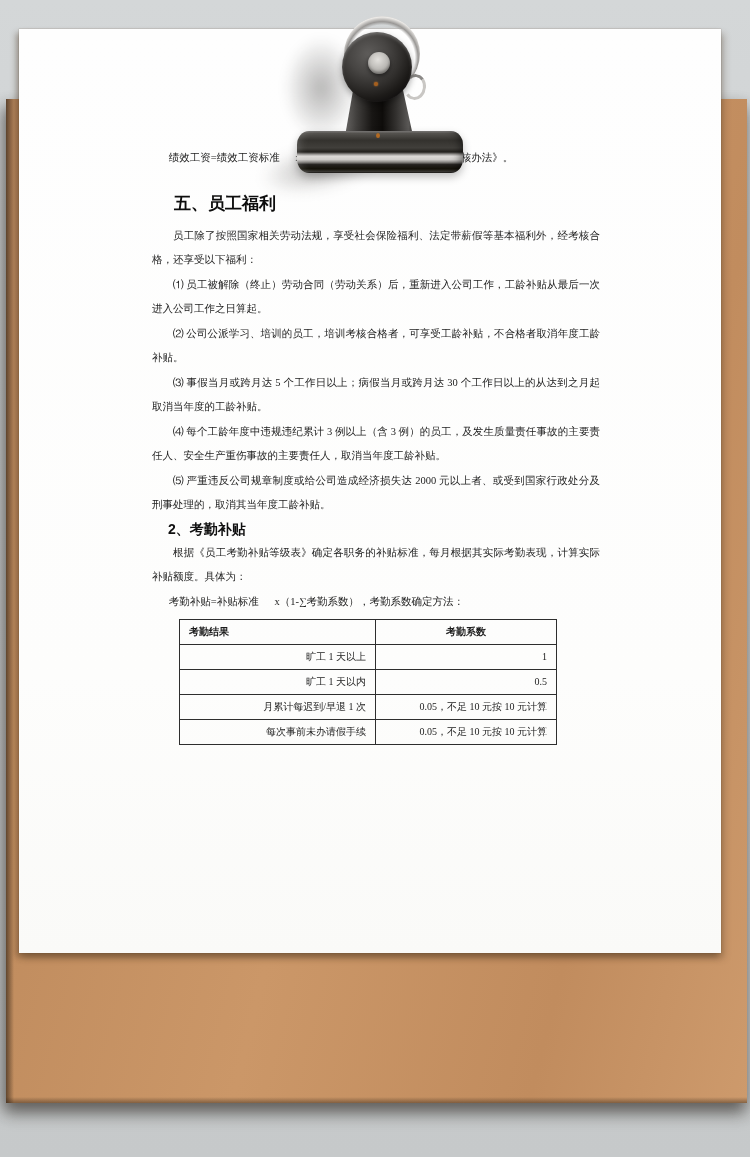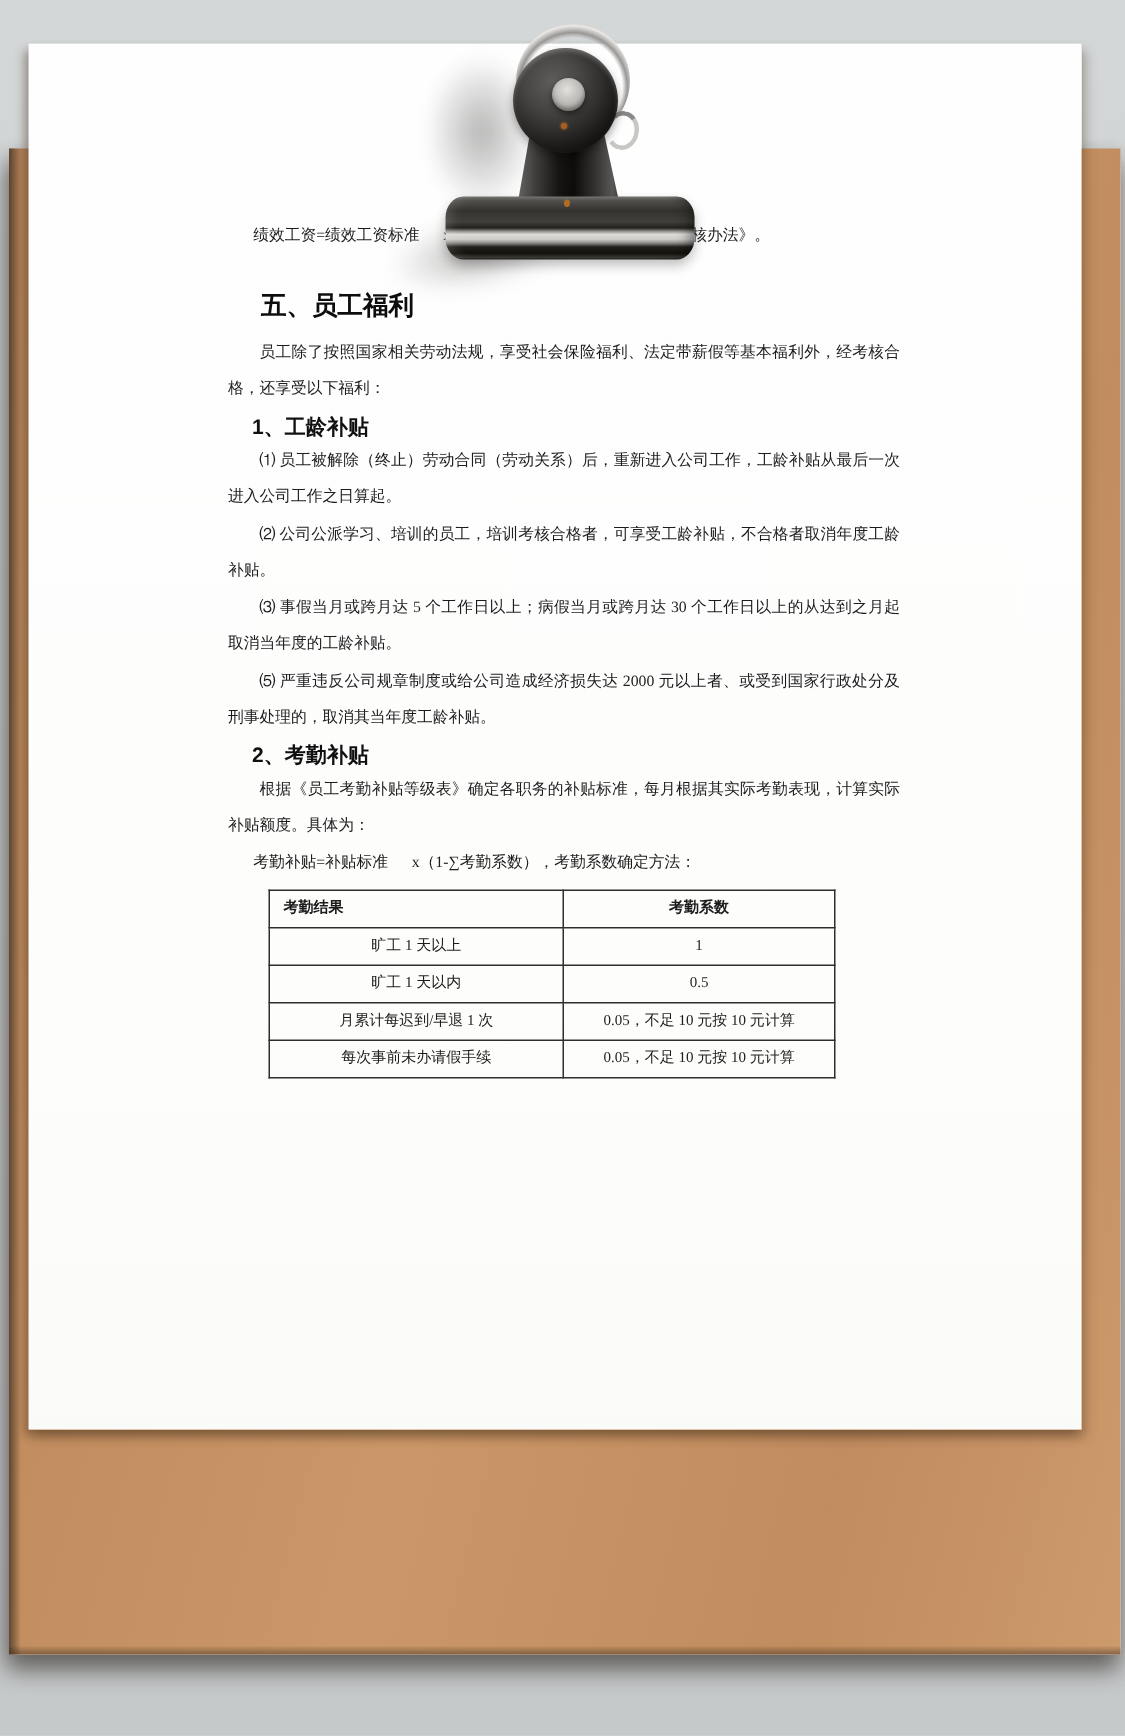--- a/index.html
+++ b/index.html
@@ -27,21 +27,21 @@
   .h-main{font-family:"Liberation Sans","DejaVu Sans",sans-serif;font-weight:bold;
           font-size:17px;line-height:22px;color:#0d0d0d;margin:22px 0 9px 22px;}
   .h-sub{font-family:"Liberation Sans","DejaVu Sans",sans-serif;font-weight:bold;
          font-size:14px;line-height:18px;color:#101010;margin:2px 0 3px 16px;}
   table.att{border-collapse:collapse;table-layout:fixed;width:377px;margin:5px 0 0 27px;}
   table.att th,table.att td{border:1px solid #2e2e2e;height:24px;padding:0 9px;
         font-size:10px;line-height:14px;overflow:hidden;white-space:nowrap;}
   table.att th{font-family:"Liberation Sans","DejaVu Sans",sans-serif;font-weight:bold;}
   th.c1{text-align:left;}
   th.c2{text-align:center;}
-  td{text-align:center;font-weight:normal;}
+  td{text-align:right;font-weight:normal;}
   
   .clip{position:absolute;left:280px;top:16px;width:190px;height:170px;z-index:5;}
   .clip-wall-shadow{position:absolute;left:2px;top:18px;width:78px;height:108px;border-radius:50%;
         background:radial-gradient(ellipse at center,rgba(20,18,16,0.30),rgba(20,18,16,0) 68%);
         filter:blur(5px);}
   .jaw-shadow{position:absolute;left:-26px;top:126px;width:130px;height:52px;
         background:radial-gradient(ellipse at center,rgba(30,26,22,0.30),rgba(30,26,22,0) 65%);
         filter:blur(6px);transform:rotate(-12deg);}
   .knob-back{position:absolute;left:64px;top:0;width:76px;height:76px;border-radius:50%;
         background:radial-gradient(circle at 50% 55%,rgba(0,0,0,0) 58%,#9a9896 64%,#eceae7 72%,#787674 84%,#262422 94%,#1a1816 100%);}
@@ -73,26 +73,26 @@
   <div class="board"></div>
 
   <div class="paper">
     <div class="doc">
       <p class="pre">绩效工资=绩效工资标准      x 绩效系数，具体内容详见《绩效考核办法》。</p>
 
       <div class="h-main">五、员工福利</div>
 
       <p>员工除了按照国家相关劳动法规，享受社会保险福利、法定带薪假等基本福利外，经考核合格，还享受以下福利：</p>
 
-      <div class="h-sub">1、工龄补贴</div>
 
 
       <p>⑴ 员工被解除（终止）劳动合同（劳动关系）后，重新进入公司工作，工龄补贴从最后一次进入公司工作之日算起。</p>
       <p>⑵ 公司公派学习、培训的员工，培训考核合格者，可享受工龄补贴，不合格者取消年度工龄补贴。</p>
       <p>⑶ 事假当月或跨月达 5 个工作日以上；病假当月或跨月达 30 个工作日以上的从达到之月起取消当年度的工龄补贴。</p>
+      <p>⑷ 每个工龄年度中违规违纪累计 3 例以上（含 3 例）的员工，及发生质量责任事故的主要责任人、安全生产重伤事故的主要责任人，取消当年度工龄补贴。</p>
       <p>⑸ 严重违反公司规章制度或给公司造成经济损失达 2000 元以上者、或受到国家行政处分及刑事处理的，取消其当年度工龄补贴。</p>
 
       <div class="h-sub">2、考勤补贴</div>
 
       <p>根据《员工考勤补贴等级表》确定各职务的补贴标准，每月根据其实际考勤表现，计算实际补贴额度。具体为：</p>
 
       <p class="pre">考勤补贴=补贴标准      x（1-∑考勤系数），考勤系数确定方法：</p>
 
       <table class="att">
         <colgroup>

